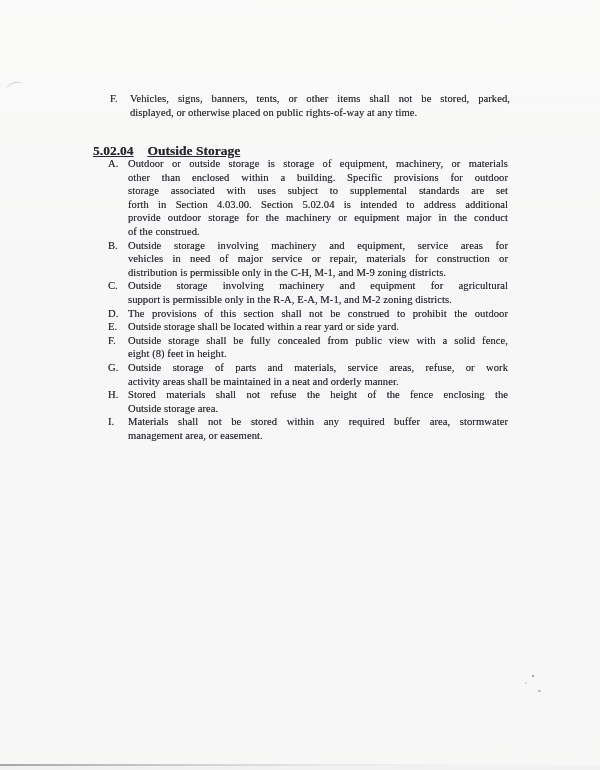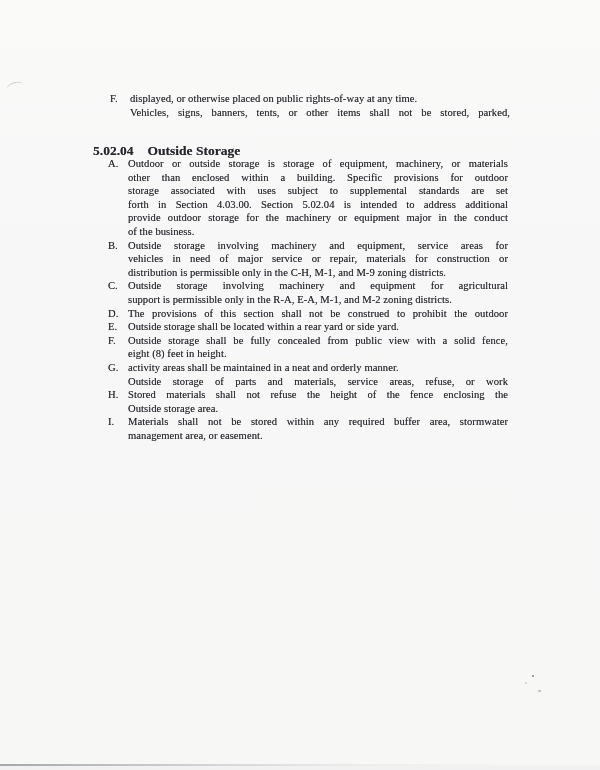--- a/index.html
+++ b/index.html
@@ -36,20 +36,21 @@
   .line.last { text-align-last: left; }
 
   .pre-item-block {
     position: absolute; top: 92px; left: 110px;
   }
   .section-heading {
     position: absolute; top: 142px; left: 93px;
     font-size: 13.5px; line-height: 17px;
     font-weight: 600;
     text-shadow: 0 0 0.4px rgba(38,38,46,0.6);
+    text-decoration: underline;
   }
   .section-heading .sec-title { margin-left: 14px; }
   .item-list-block {
     position: absolute; top: 157px; left: 108px;
   }
 
   
   .scratch {
     position: absolute; left: 6px; top: 82px;
     width: 17px; height: 6px;
@@ -77,40 +78,40 @@
 </style>
 </head>
 <body>
 
 <div class="scan-page">
 
   <div class="pre-item-block doc-text">
     <div class="pre-item">
       <span class="marker">F.</span>
       <div class="item-lines">
+        <div class="line">Vehicles, signs, banners, tents, or other items shall not be stored, parked,</div>
         <div class="line last">displayed, or otherwise placed on public rights-of-way at any time.</div>
-        <div class="line">Vehicles, signs, banners, tents, or other items shall not be stored, parked,</div>
       </div>
     </div>
   </div>
 
   <div class="section-heading">
     <span class="sec-number">5.02.04</span><span class="sec-title">Outside Storage</span>
   </div>
 
   <div class="item-list-block doc-text">
       <div class="list-item">
         <span class="marker">A.</span>
         <div class="item-lines">
           <div class="line">Outdoor or outside storage is storage of equipment, machinery, or materials</div>
           <div class="line">other than enclosed within a building.  Specific provisions for outdoor</div>
           <div class="line">storage associated with uses subject to supplemental standards are set</div>
           <div class="line">forth in Section 4.03.00.  Section 5.02.04 is intended to address additional</div>
           <div class="line">provide outdoor storage for the machinery or equipment major in the conduct</div>
-          <div class="line last">of the business.</div>
+          <div class="line last">of the construed.</div>
         </div>
       </div>
       <div class="list-item">
         <span class="marker">B.</span>
         <div class="item-lines">
           <div class="line">Outside storage involving machinery and equipment, service areas for</div>
           <div class="line">vehicles in need of major service or repair, materials for construction or</div>
           <div class="line last">distribution is permissible only in the C-H, M-1, and M-9 zoning districts.</div>
         </div>
       </div>
@@ -136,22 +137,22 @@
       <div class="list-item">
         <span class="marker">F.</span>
         <div class="item-lines">
           <div class="line">Outside storage shall be fully concealed from public view with a solid fence,</div>
           <div class="line last">eight (8) feet in height.</div>
         </div>
       </div>
       <div class="list-item">
         <span class="marker">G.</span>
         <div class="item-lines">
+          <div class="line">Outside storage of parts and materials, service areas, refuse, or work</div>
           <div class="line last">activity areas shall be maintained in a neat and orderly manner.</div>
-          <div class="line">Outside storage of parts and materials, service areas, refuse, or work</div>
         </div>
       </div>
       <div class="list-item">
         <span class="marker">H.</span>
         <div class="item-lines">
           <div class="line">Stored materials shall not refuse the height of the fence enclosing the</div>
           <div class="line last">Outside storage area.</div>
         </div>
       </div>
       <div class="list-item">

